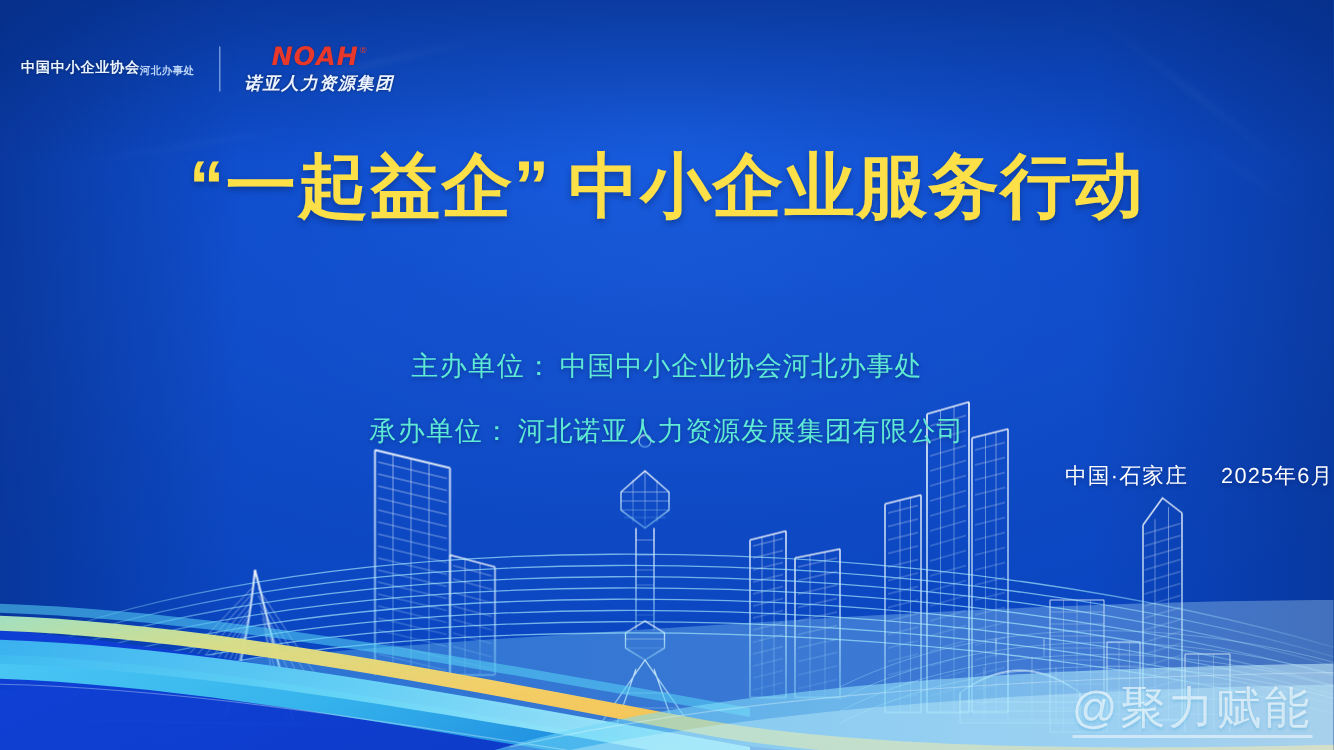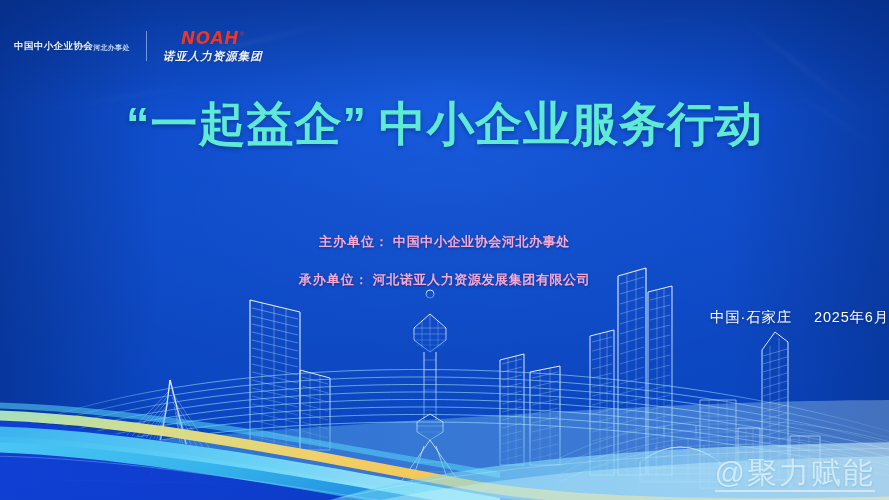--- a/index.html
+++ b/index.html
@@ -120,39 +120,39 @@
     filter: drop-shadow(0 2px 2px rgba(2,25,80,.45));
     white-space: nowrap;
   }
   .title-1 .gap { display: inline-block; width: 24px; }
   .title-2 {
     margin-top: 10px;
     font-size: 47px;
     font-weight: 700;
     letter-spacing: 1px;
     line-height: 1.1;
-    color: #5eead4;
+    color: #fde047;
     white-space: nowrap;
     text-shadow: 0 2px 4px rgba(2,25,80,.40);
   }
   .title-2 .quoted { letter-spacing: 1px; }
   .title-2 .t2gap { display: inline-block; width: 12px; }
 
   
   .orgs {
     position: absolute;
     top: 235px;
     left: 0; right: 0;
     text-align: center;
     z-index: 30;
   }
   .org-line {
-    font-size: 13px;
-    font-weight: 700;
-    color: #f9a8d4;
+    font-size: 18px;
+    font-weight: 400;
+    color: #5eead4;
     letter-spacing: .6px;
     line-height: 1.05;
     text-shadow: 0 1px 3px rgba(2,25,80,.45);
   }
   .org-line + .org-line { margin-top: 24px; }
   .org-line .lbl { letter-spacing: 1px; }
   .org-line .sep { display:inline-block; width: 4px; }
 
   .place {
     position: absolute;

